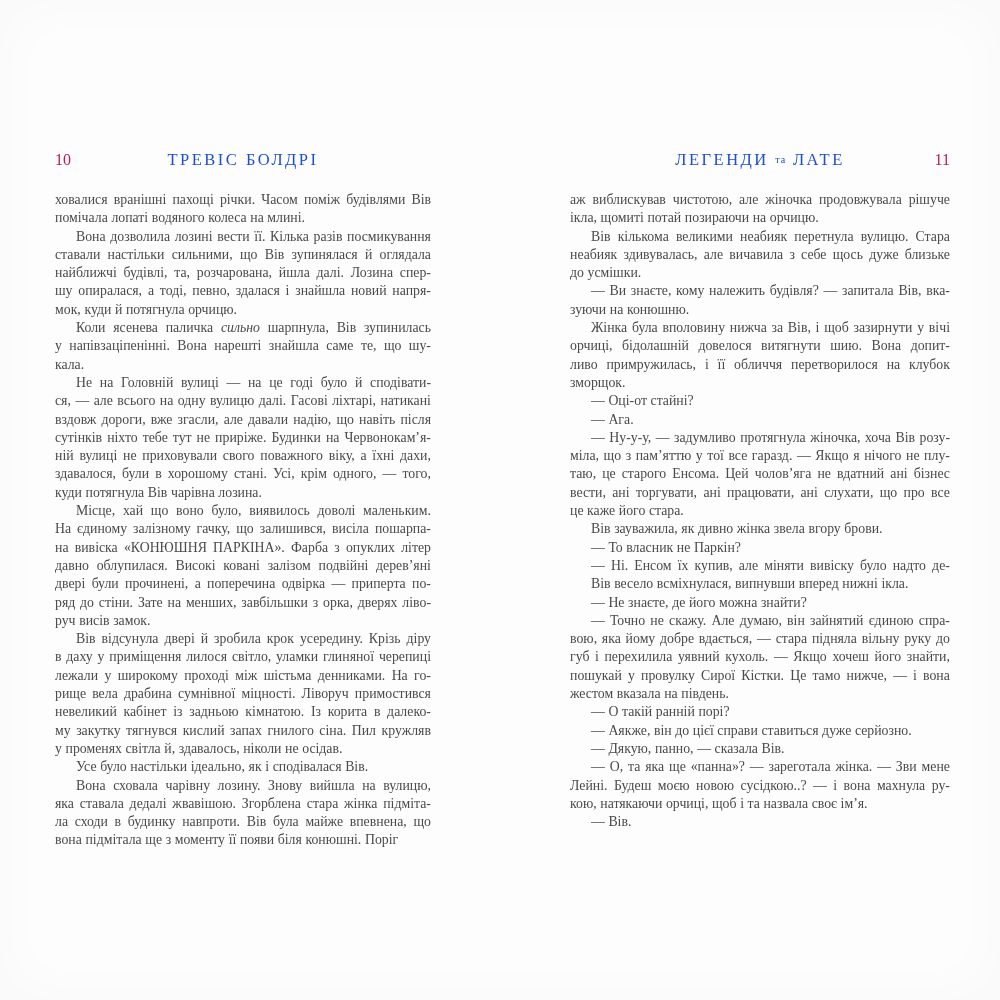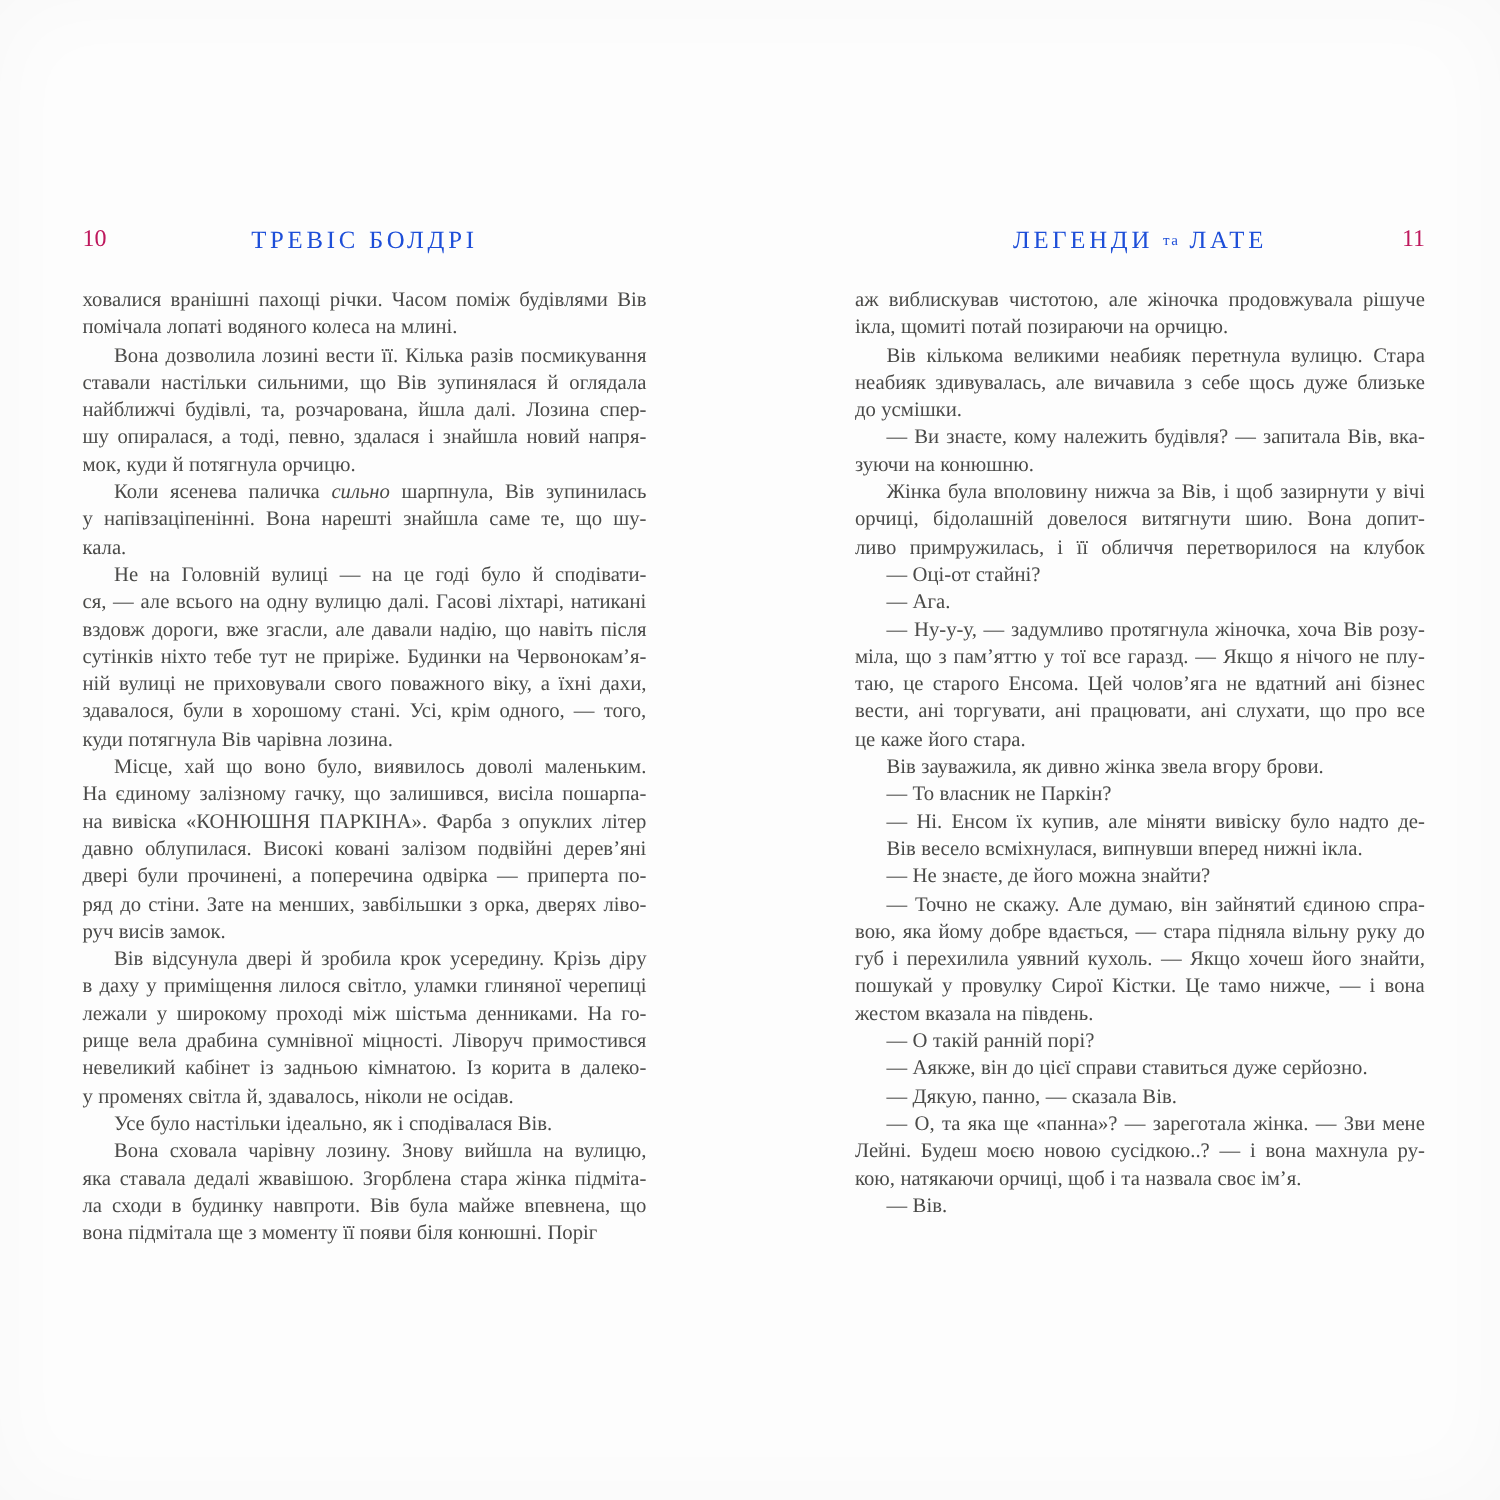--- a/index.html
+++ b/index.html
@@ -114,20 +114,21 @@
           <div class="line"><span>двері</span><span>були</span><span>прочинені,</span><span>а</span><span>поперечина</span><span>одвірка</span><span>—</span><span>приперта</span><span>по-</span></div>
           <div class="line"><span>ряд</span><span>до</span><span>стіни.</span><span>Зате</span><span>на</span><span>менших,</span><span>завбільшки</span><span>з</span><span>орка,</span><span>дверях</span><span>ліво-</span></div>
           <div class="line last"><span>руч</span><span>висів</span><span>замок.</span></div>
         </div>
         <div>
           <div class="line indent"><span>Вів</span><span>відсунула</span><span>двері</span><span>й</span><span>зробила</span><span>крок</span><span>усередину.</span><span>Крізь</span><span>діру</span></div>
           <div class="line"><span>в</span><span>даху</span><span>у</span><span>приміщення</span><span>лилося</span><span>світло,</span><span>уламки</span><span>глиняної</span><span>черепиці</span></div>
           <div class="line"><span>лежали</span><span>у</span><span>широкому</span><span>проході</span><span>між</span><span>шістьма</span><span>денниками.</span><span>На</span><span>го-</span></div>
           <div class="line"><span>рище</span><span>вела</span><span>драбина</span><span>сумнівної</span><span>міцності.</span><span>Ліворуч</span><span>примостився</span></div>
           <div class="line"><span>невеликий</span><span>кабінет</span><span>із</span><span>задньою</span><span>кімнатою.</span><span>Із</span><span>корита</span><span>в</span><span>далеко-</span></div>
+          <div class="line"><span>му</span><span>закутку</span><span>тягнувся</span><span>кислий</span><span>запах</span><span>гнилого</span><span>сіна.</span><span>Пил</span><span>кружляв</span></div>
           <div class="line last"><span>у</span><span>променях</span><span>світла</span><span>й,</span><span>здавалось,</span><span>ніколи</span><span>не</span><span>осідав.</span></div>
         </div>
         <div>
           <div class="line last indent"><span>Усе</span><span>було</span><span>настільки</span><span>ідеально,</span><span>як</span><span>і</span><span>сподівалася</span><span>Вів.</span></div>
         </div>
         <div>
           <div class="line indent"><span>Вона</span><span>сховала</span><span>чарівну</span><span>лозину.</span><span>Знову</span><span>вийшла</span><span>на</span><span>вулицю,</span></div>
           <div class="line"><span>яка</span><span>ставала</span><span>дедалі</span><span>жвавішою.</span><span>Згорблена</span><span>стара</span><span>жінка</span><span>підміта-</span></div>
           <div class="line"><span>ла</span><span>сходи</span><span>в</span><span>будинку</span><span>навпроти.</span><span>Вів</span><span>була</span><span>майже</span><span>впевнена,</span><span>що</span></div>
           <div class="line last"><span>вона</span><span>підмітала</span><span>ще</span><span>з</span><span>моменту</span><span>її</span><span>появи</span><span>біля</span><span>конюшні.</span><span>Поріг</span></div>
@@ -155,20 +156,21 @@
           <div class="line last"><span>до</span><span>усмішки.</span></div>
         </div>
         <div>
           <div class="line indent"><span>—</span><span>Ви</span><span>знаєте,</span><span>кому</span><span>належить</span><span>будівля?</span><span>—</span><span>запитала</span><span>Вів,</span><span>вка-</span></div>
           <div class="line last"><span>зуючи</span><span>на</span><span>конюшню.</span></div>
         </div>
         <div>
           <div class="line indent"><span>Жінка</span><span>була</span><span>вполовину</span><span>нижча</span><span>за</span><span>Вів,</span><span>і</span><span>щоб</span><span>зазирнути</span><span>у</span><span>вічі</span></div>
           <div class="line"><span>орчиці,</span><span>бідолашній</span><span>довелося</span><span>витягнути</span><span>шию.</span><span>Вона</span><span>допит-</span></div>
           <div class="line"><span>ливо</span><span>примружилась,</span><span>і</span><span>її</span><span>обличчя</span><span>перетворилося</span><span>на</span><span>клубок</span></div>
+          <div class="line last"><span>зморщок.</span></div>
         </div>
         <div>
           <div class="line last indent"><span>—</span><span>Оці-от</span><span>стайні?</span></div>
         </div>
         <div>
           <div class="line last indent"><span>—</span><span>Ага.</span></div>
         </div>
         <div>
           <div class="line indent"><span>—</span><span>Ну-у-у,</span><span>—</span><span>задумливо</span><span>протягнула</span><span>жіночка,</span><span>хоча</span><span>Вів</span><span>розу-</span></div>
           <div class="line"><span>міла,</span><span>що</span><span>з</span><span>пам’яттю</span><span>у</span><span>тої</span><span>все</span><span>гаразд.</span><span>—</span><span>Якщо</span><span>я</span><span>нічого</span><span>не</span><span>плу-</span></div>

